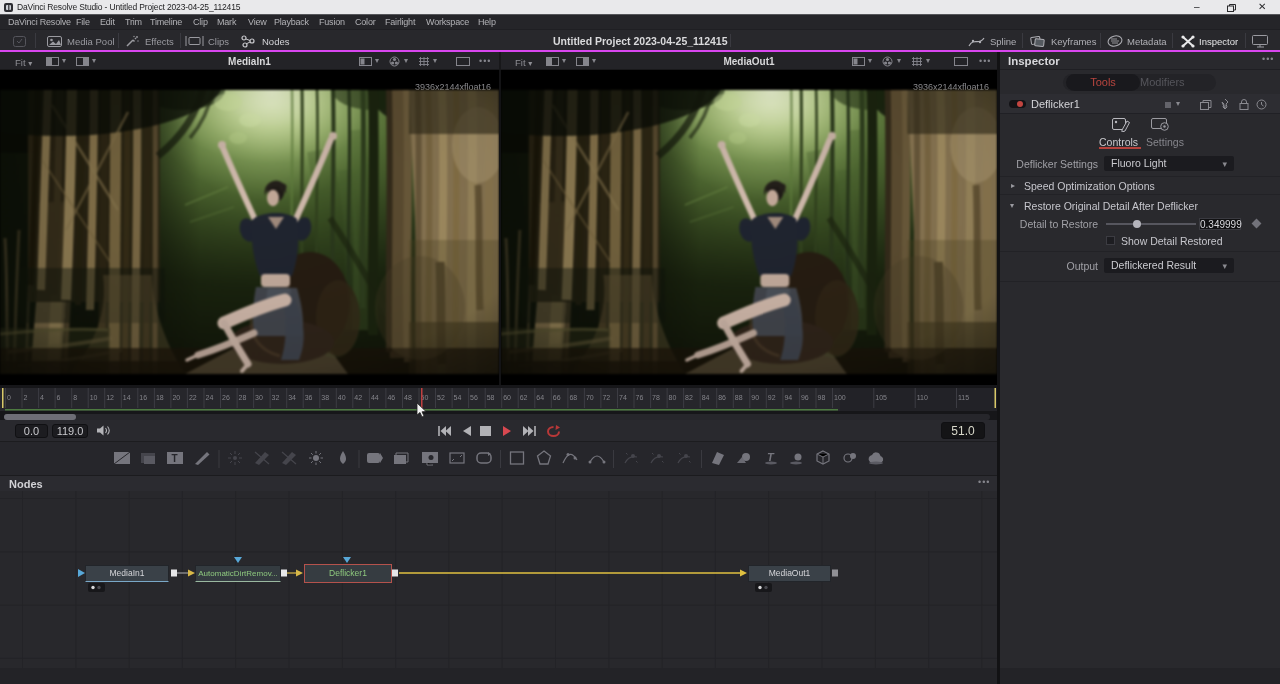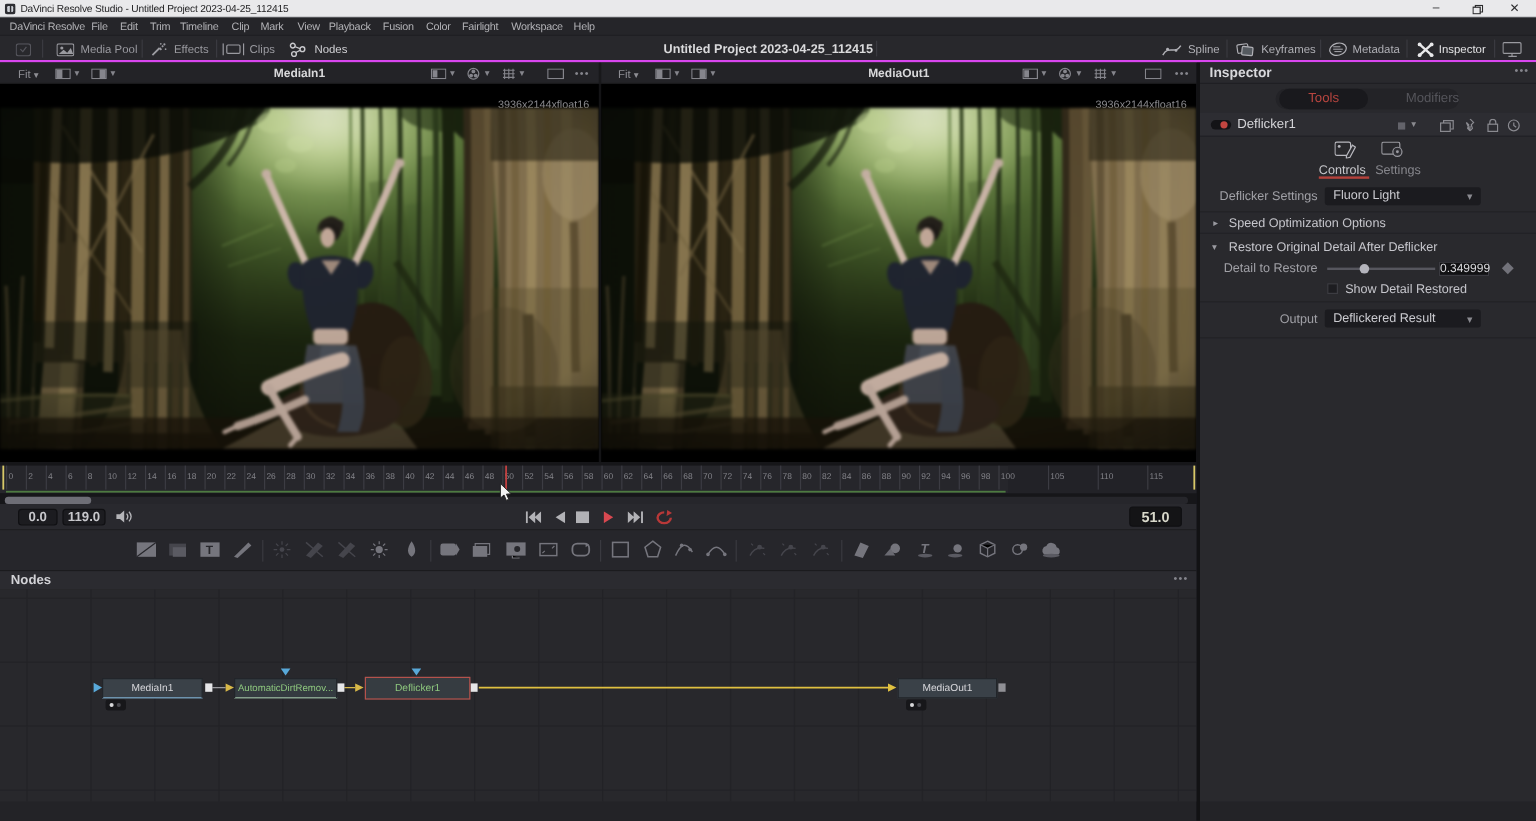--- a/index.html
+++ b/index.html
@@ -23,21 +23,21 @@
 .vhead .sm { position:absolute; top:5px; font-size:9.5px; color:#8e8e94; }
 .vhead .name { position:absolute; top:4px; width:100%; text-align:center; font-size:10px; font-weight:bold; color:#d8d8da; }
 
 #canvasarea { left:0; top:70px; width:997px; height:315px; background:#000000; }
 .imgsz { position:absolute; top:12px; font-size:9px; color:#8a8a8e; }
 
 #ruler { left:0; top:385px; width:997px; height:35px; background:#161619; }
 #rulerband { left:0; top:3px; width:997px; height:23px; background:#26262b; }
 
 #transport { left:0; top:420px; width:997px; height:22px; background:#29292e; border-bottom:1px solid #1c1c1f; }
-.tbox { position:absolute; background:#1c1c20; border:1px solid #101013; border-radius:3px; color:#c8c8cc; font-size:11px; text-align:center;font-weight:bold; }
+.tbox { position:absolute; background:#1c1c20; border:1px solid #101013; border-radius:3px; color:#c8c8cc; font-size:11px; text-align:center; }
 
 #tools { left:0; top:442px; width:997px; height:34px; background:#26262b; border-bottom:1px solid #1b1b1e; }
 
 #nodeshead { left:0; top:476px; width:997px; height:15px; background:#2b2b30; }
 #nodecanvas { left:0; top:491px; width:997px; height:177px; background:#28282c; overflow:hidden; }
 .node { position:absolute; height:17px; background:#3a4148; border:1px solid #22252a; font-size:8.5px; color:#d6d6da; text-align:center; line-height:15px; overflow:hidden; }
 
 #statusbar { left:0; top:668px; width:1280px; height:16px; background:#1e1e22; }
 #statusbar div { position:absolute; top:4px; font-size:8.5px; color:#86868c; }
 
@@ -664,21 +664,21 @@
 
 
 <div id="inspector" class="abs">
   <div id="insphead">
     <div class="abs txt" style="left:8px;top:3px;font-size:11.5px;font-weight:bold;color:#d8d8dc">Inspector</div>
     <div class="abs" style="left:262px;top:2px;font-size:9px;color:#85858c;letter-spacing:1px">•••</div>
   </div>
 
   <div class="abs" style="left:63px;top:22px;width:153px;height:17px;background:#232327;border-radius:9px"></div>
   <div class="abs" style="left:66px;top:22px;width:74px;height:17px;background:#19191d;border-radius:9px;text-align:center;font-size:11px;line-height:17px;color:#b8453f">Tools</div>
-  <div class="abs" style="left:140px;top:22px;width:76px;height:17px;text-align:right;font-size:11px;line-height:17px;color:#55555b">Modifiers</div>
+  <div class="abs" style="left:140px;top:22px;width:76px;height:17px;text-align:left;font-size:11px;line-height:17px;color:#55555b">Modifiers</div>
 
   <div class="abs" style="left:0;top:42px;width:280px;height:20px;background:#2d2d32;border-bottom:1px solid #202025"></div>
   <div class="abs" style="left:8.5px;top:48px;width:17px;height:8px;background:#131316;border-radius:4px"></div>
   <div class="abs" style="left:17px;top:49px;width:6px;height:6px;background:#c24540;border-radius:3px"></div>
   <div class="abs txt" style="left:31px;top:46px;font-size:11px;color:#d4d4d8">Deflicker1</div>
   <div class="abs" style="left:165px;top:50px;width:6px;height:6px;background:#63636a"></div>
   <div class="abs" style="left:176px;top:47px;font-size:8px;color:#8a8a90">▾</div>
   <svg class="abs" style="left:200px;top:48px" width="12" height="10">
         <rect x="0.5" y="2.5" width="8" height="7" fill="none" stroke="#8a8a90"></rect>
         <path d="M3,2.5 V0.5 h8 v7 h-2" fill="none" stroke="#8a8a90"></path>

